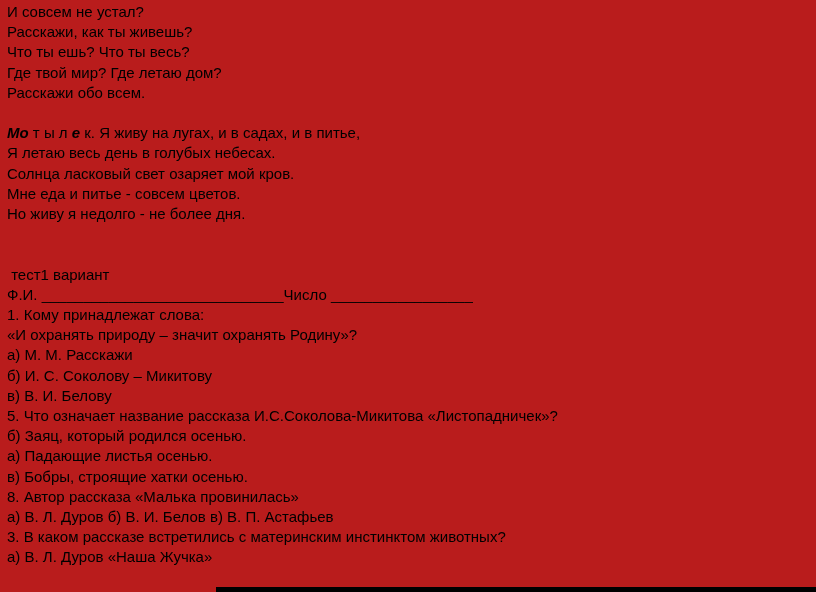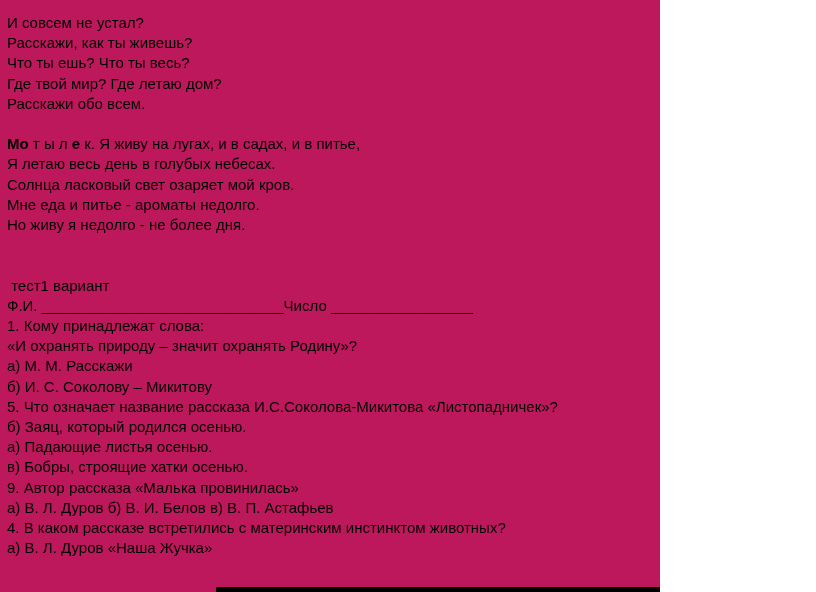--- a/index.html
+++ b/index.html
@@ -6,35 +6,36 @@
     margin: 0;
     padding: 0;
     width: 816px;
     height: 592px;
     background: #ffffff;
     overflow: hidden;
     font-family: "Liberation Sans", sans-serif;
   }
   .page {
     position: relative;
-    width: 660px;
+    width: 816px;
     height: 592px;
-    background: #be185d;
+    background: #b91c1c;
     box-sizing: border-box;
-    padding: 13px 10px 0 7px;
+    padding: 2px 10px 0 7px;
   }
   .line {
     font-size: 15px;
     line-height: 20.2px;
     color: #000000;
     white-space: pre-wrap;
     overflow: hidden;
   }
   .line .bold {
     font-weight: 700;
+    font-style: italic;
   }
   .bottom-bar {
     position: absolute;
     left: 216px;
     right: 0;
     bottom: 0;
     height: 5px;
     background: #000000;
   }
 </style>
@@ -45,33 +46,34 @@
   <div id="doc-lines">
       <div class="line"><span>И совсем не устал?</span></div>
       <div class="line"><span>Расскажи, как ты живешь?</span></div>
       <div class="line"><span>Что ты ешь? Что ты весь?</span></div>
       <div class="line"><span>Где твой мир? Где летаю дом?</span></div>
       <div class="line"><span>Расскажи обо всем.</span></div>
       <div class="line">&nbsp;</div>
       <div class="line"><span class="bold">Мо</span><span> т ы л </span><span class="bold">е</span><span> к. Я живу на лугах, и в садах, и в питье,</span></div>
       <div class="line"><span>Я летаю весь день в голубых небесах.</span></div>
       <div class="line"><span>Солнца ласковый свет озаряет мой кров.</span></div>
-      <div class="line"><span>Мне еда и питье - ароматы недолго.</span></div>
+      <div class="line"><span>Мне еда и питье - совсем цветов.</span></div>
       <div class="line"><span>Но живу я недолго - не более дня.</span></div>
       <div class="line">&nbsp;</div>
       <div class="line">&nbsp;</div>
       <div class="line"><span> тест1 вариант</span></div>
       <div class="line"><span>Ф.И. _____________________________Число _________________</span></div>
       <div class="line"><span>1. Кому принадлежат слова:</span></div>
       <div class="line"><span>«И охранять природу – значит охранять Родину»?</span></div>
       <div class="line"><span>а) М. М. Расскажи</span></div>
       <div class="line"><span>б) И. С. Соколову – Микитову</span></div>
+      <div class="line"><span>в) В. И. Белову</span></div>
       <div class="line"><span>5. Что означает название рассказа И.С.Соколова-Микитова «Листопадничек»?</span></div>
       <div class="line"><span>б) Заяц, который родился осенью.</span></div>
       <div class="line"><span>а) Падающие листья осенью.</span></div>
       <div class="line"><span>в) Бобры, строящие хатки осенью.</span></div>
-      <div class="line"><span>9. Автор рассказа «Малька провинилась»</span></div>
+      <div class="line"><span>8. Автор рассказа «Малька провинилась»</span></div>
       <div class="line"><span>а) В. Л. Дуров б) В. И. Белов в) В. П. Астафьев</span></div>
-      <div class="line"><span>4. В каком рассказе встретились с материнским инстинктом животных?</span></div>
+      <div class="line"><span>3. В каком рассказе встретились с материнским инстинктом животных?</span></div>
       <div class="line"><span>а) В. Л. Дуров «Наша Жучка»</span></div>
     </div>
   <div class="bottom-bar" style="background: rgb(0, 0, 0);"></div>
 </div>
 
 </body></html>

